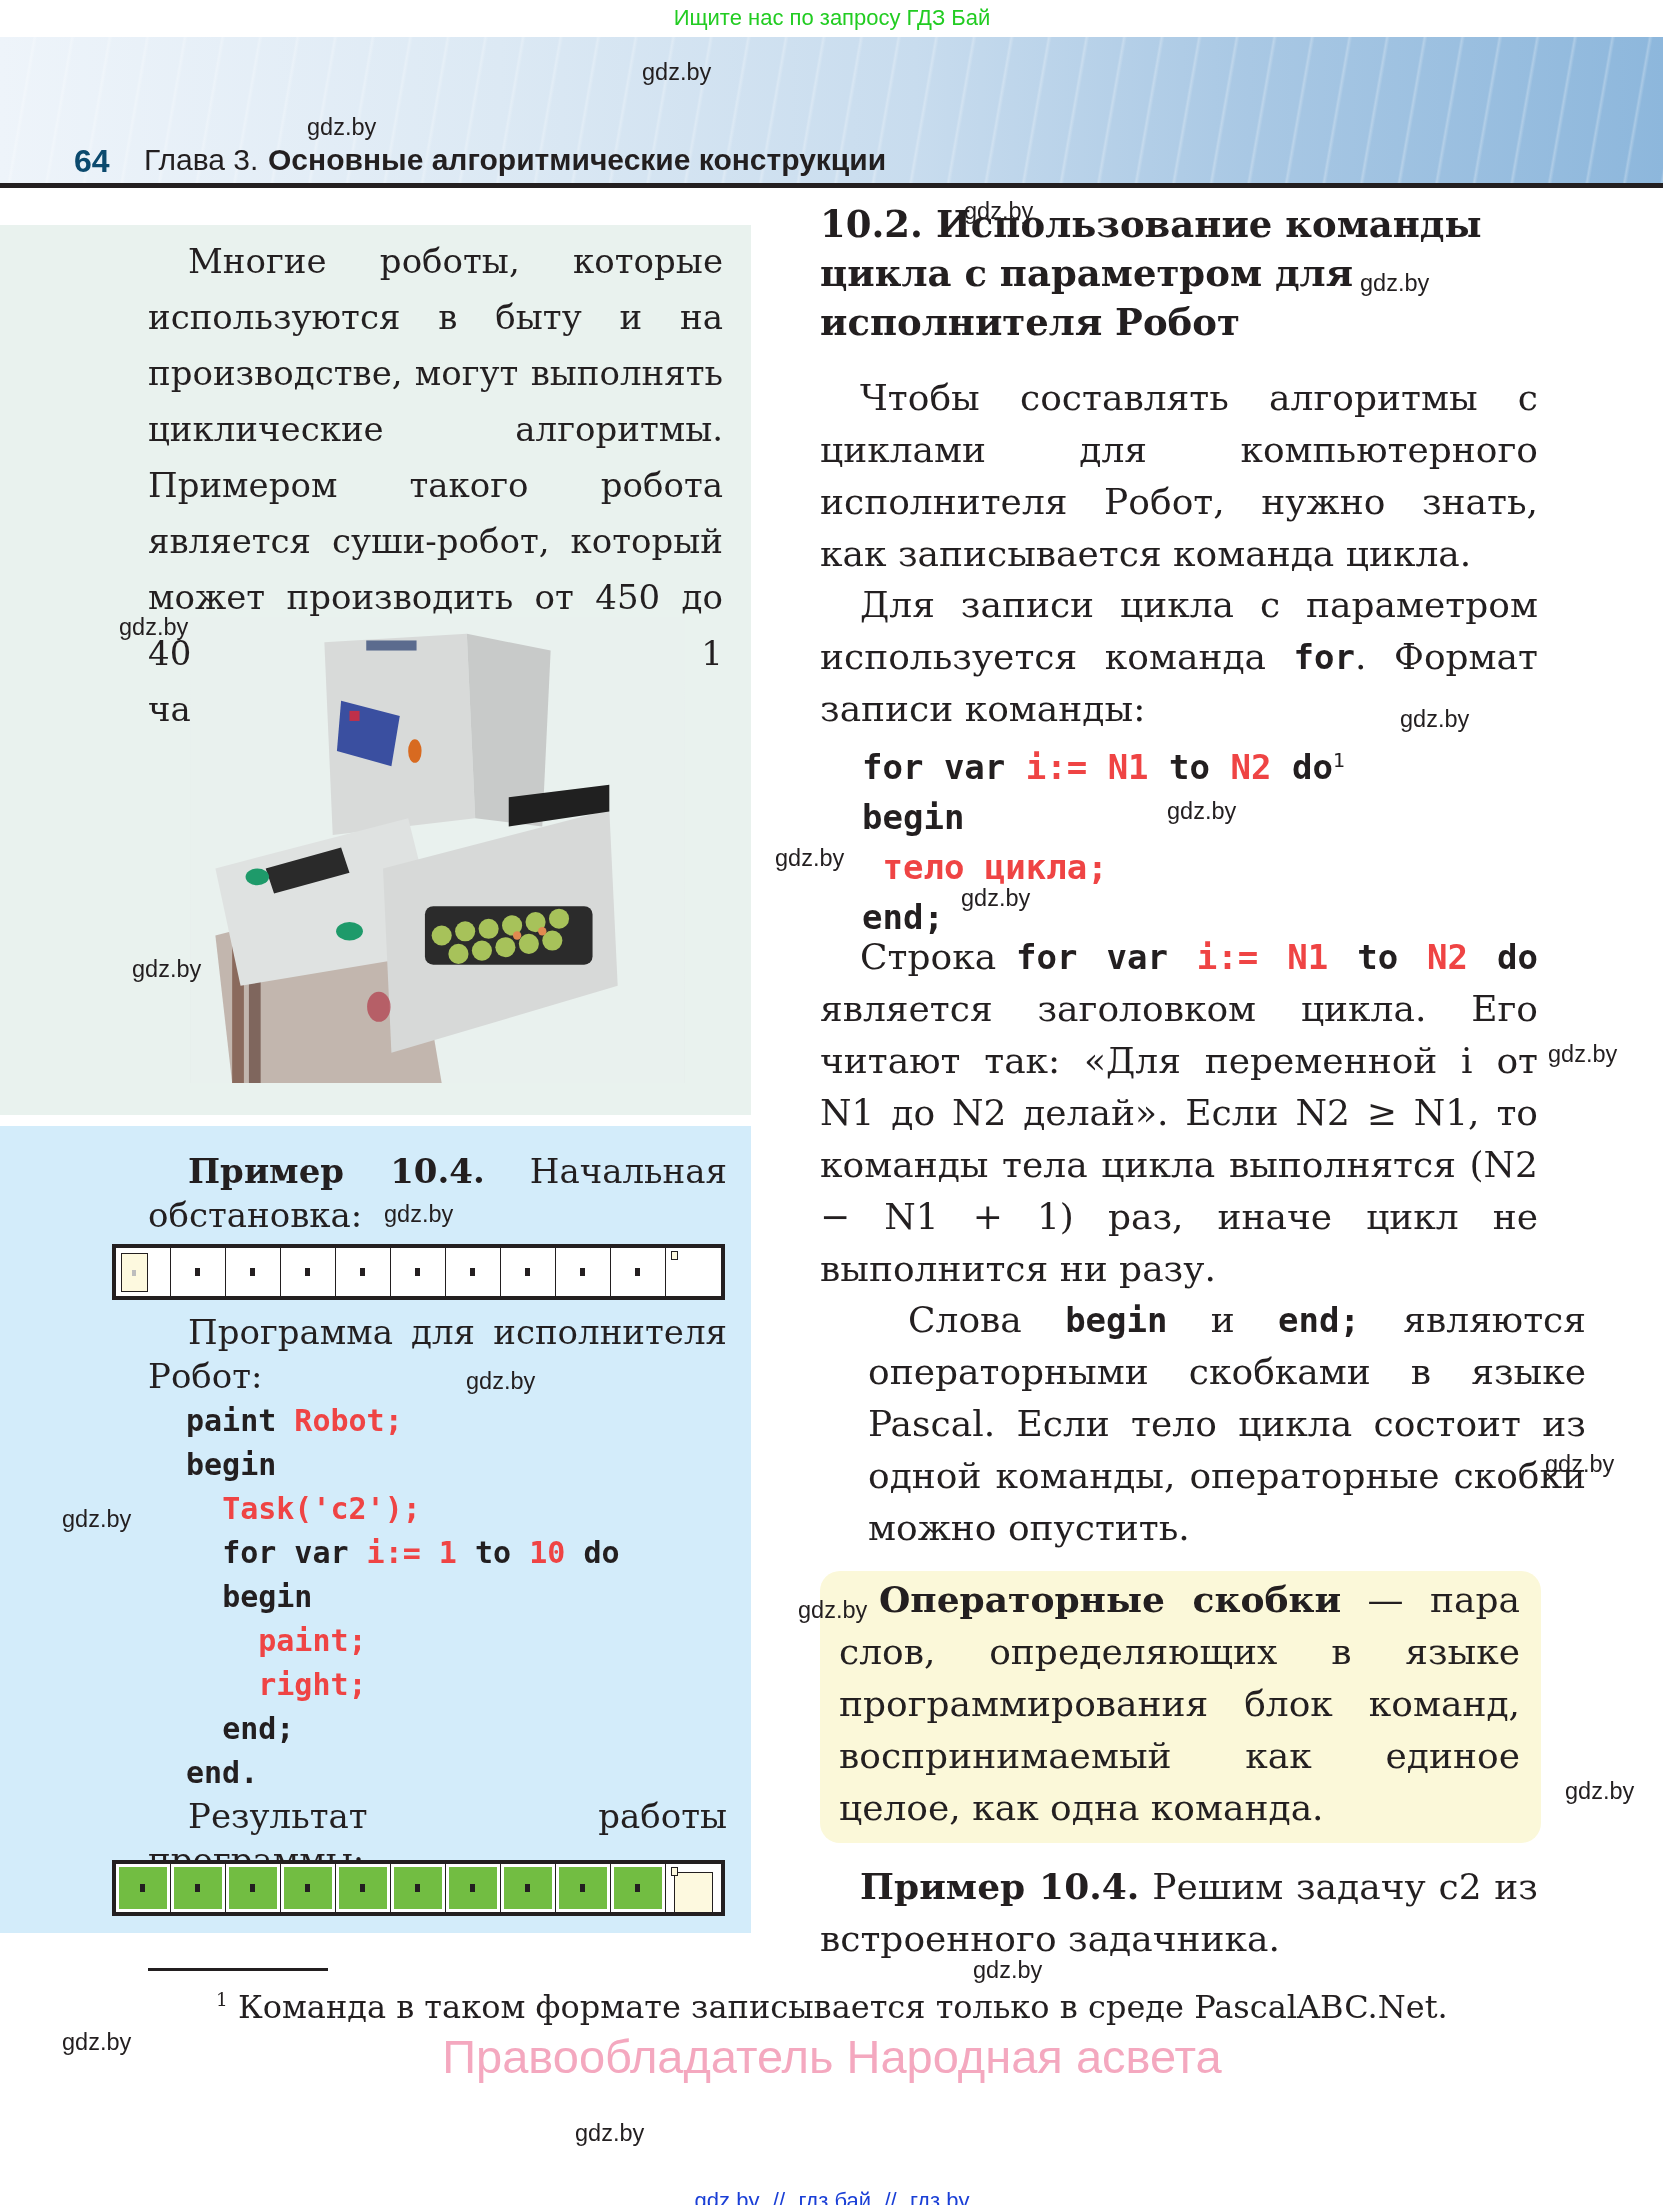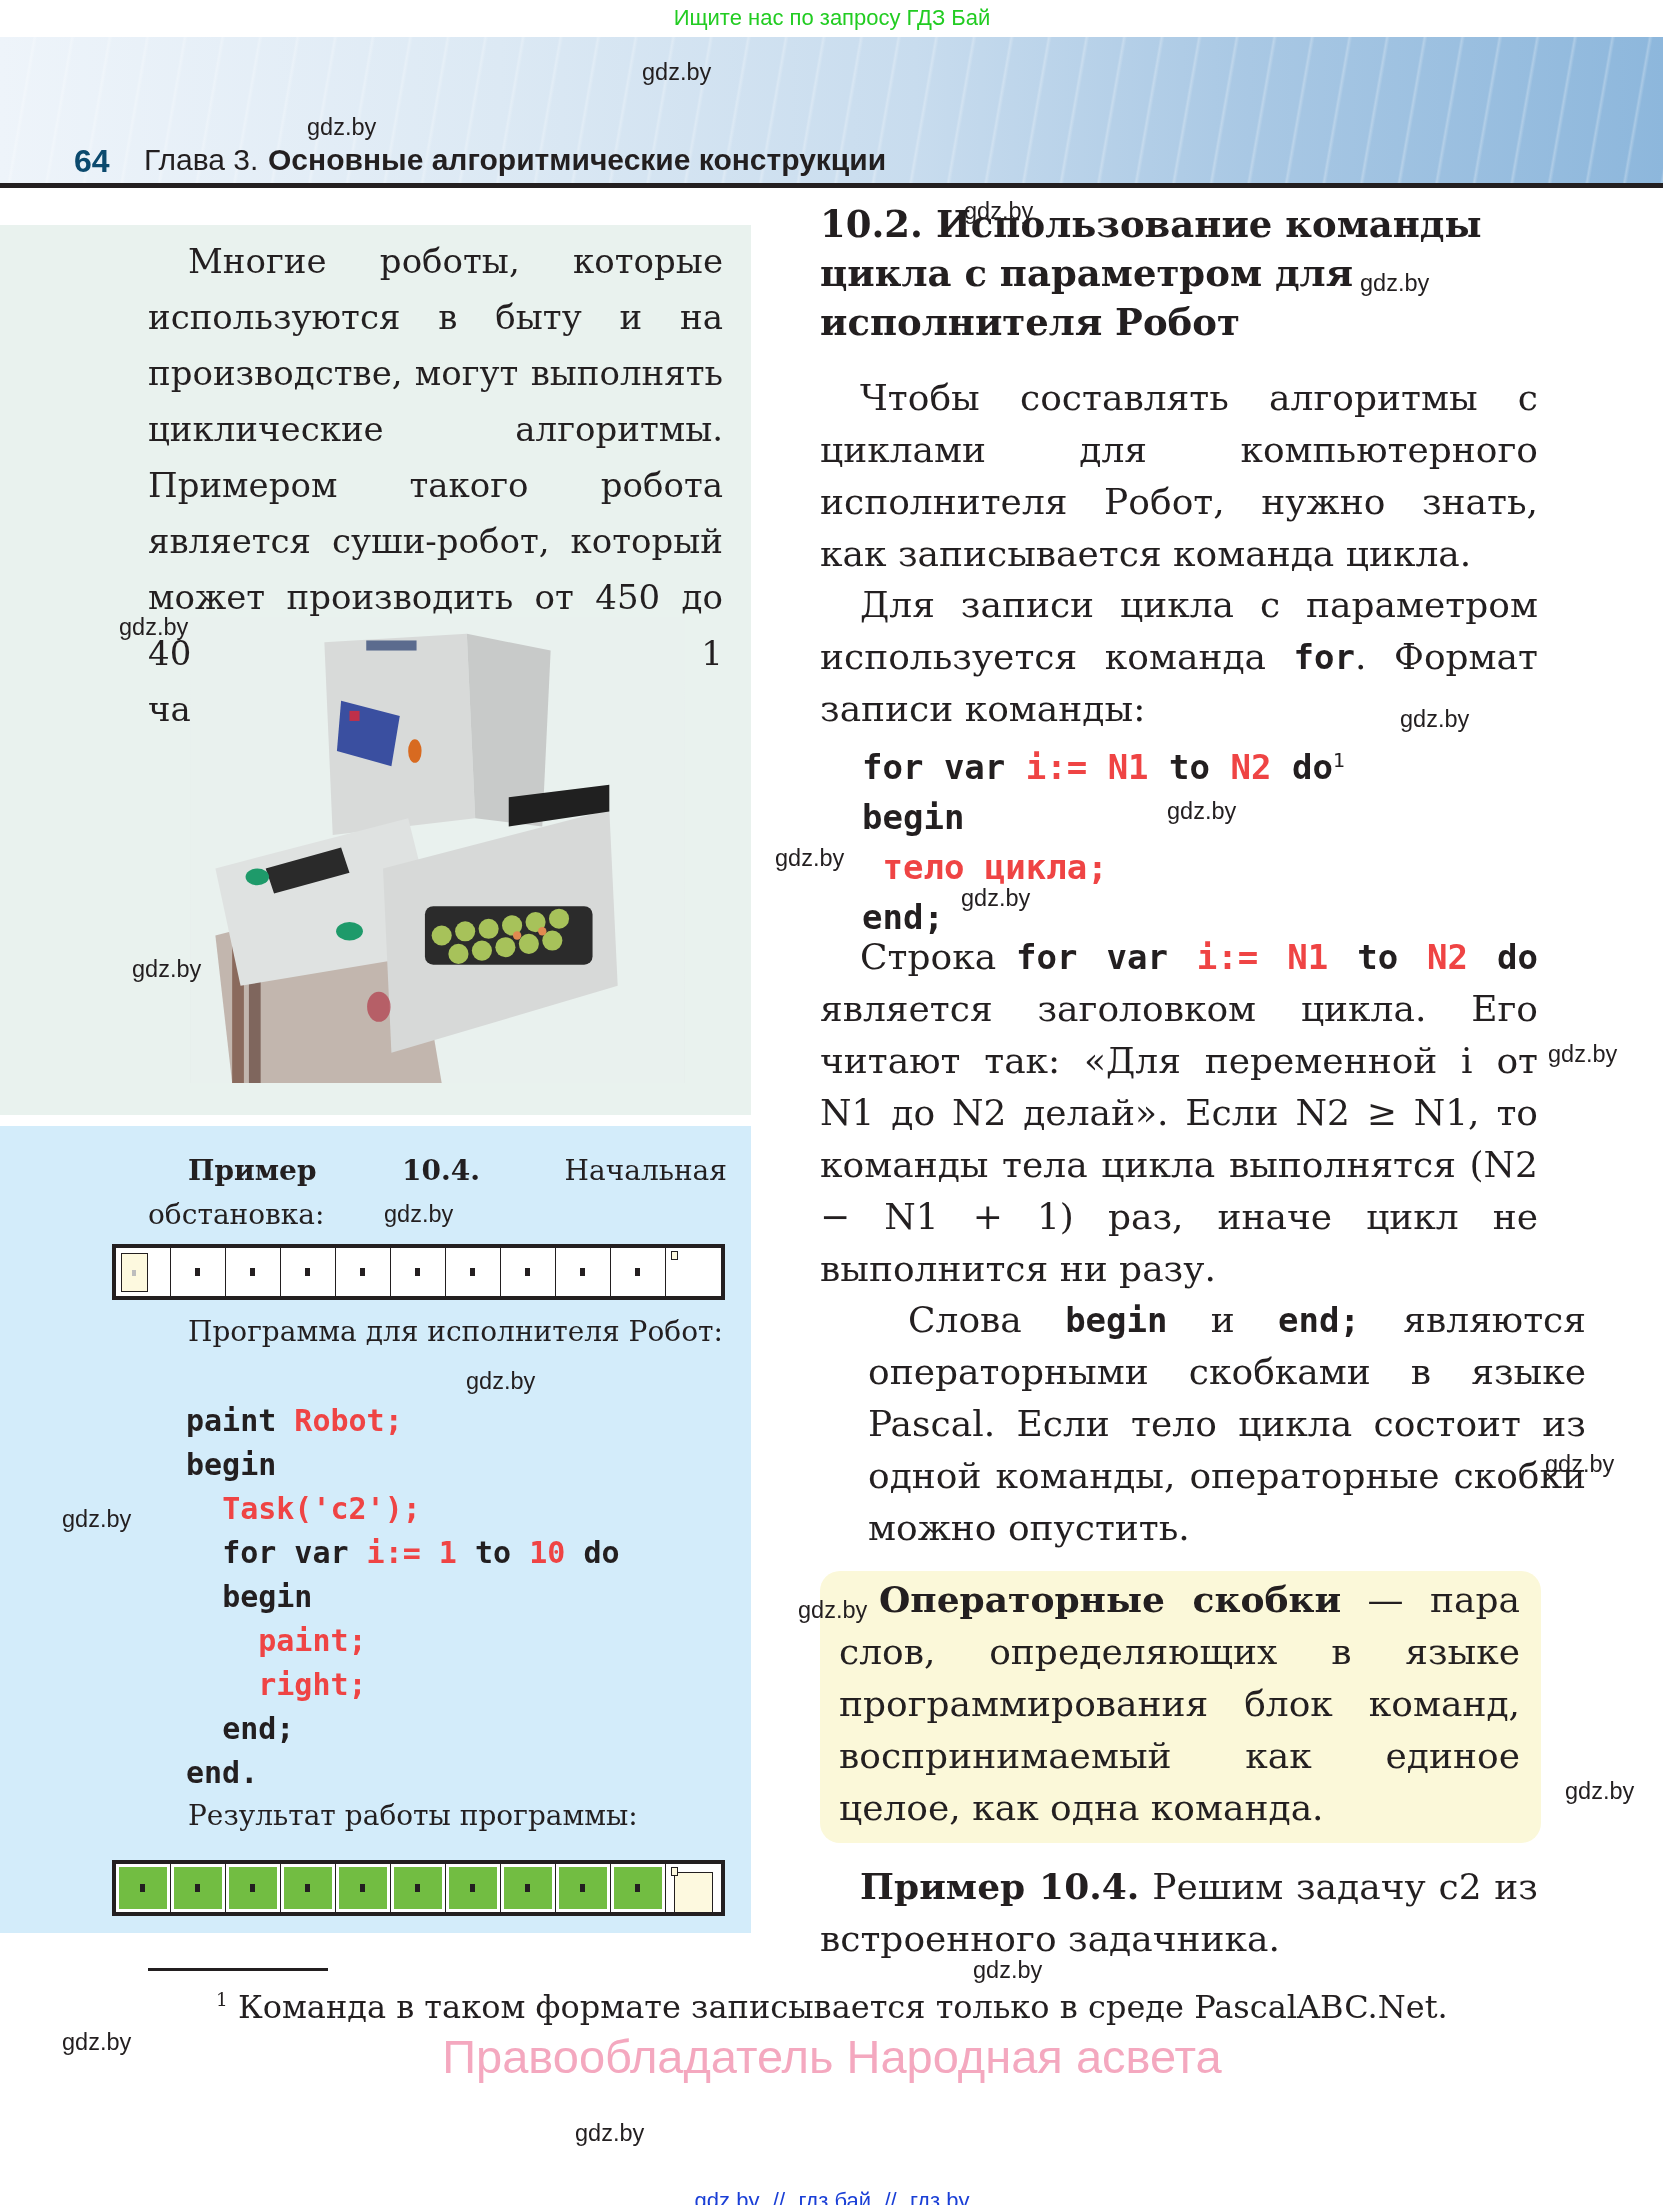--- a/index.html
+++ b/index.html
@@ -61,21 +61,21 @@
     left: 190px; top: 617px; width: 495px; height: 466px;
     background: linear-gradient(180deg, #e9f1ee 0%, #e2e8e6 100%);
   }
 
   .blue-box {
     left: 0; top: 1126px; width: 751px; height: 807px;
     background: #d3ecfa;
   }
   .ex-text {
     left: 148px; width: 579px;
-    font-size: 28px; line-height: 44px; text-align: justify;
+    font-size: 34px; line-height: 44px; text-align: justify;
   }
   .ex-text p { margin: 0; }
   .indent { text-indent: 40px; }
   .b { font-weight: bold; }
 
   .grid {
     display: flex; border: 4.2px solid #231f20; background: #ffffff;
   }
   .cell {
     width: 55px; height: 48px; border-right: 1.3px solid #231f20;

